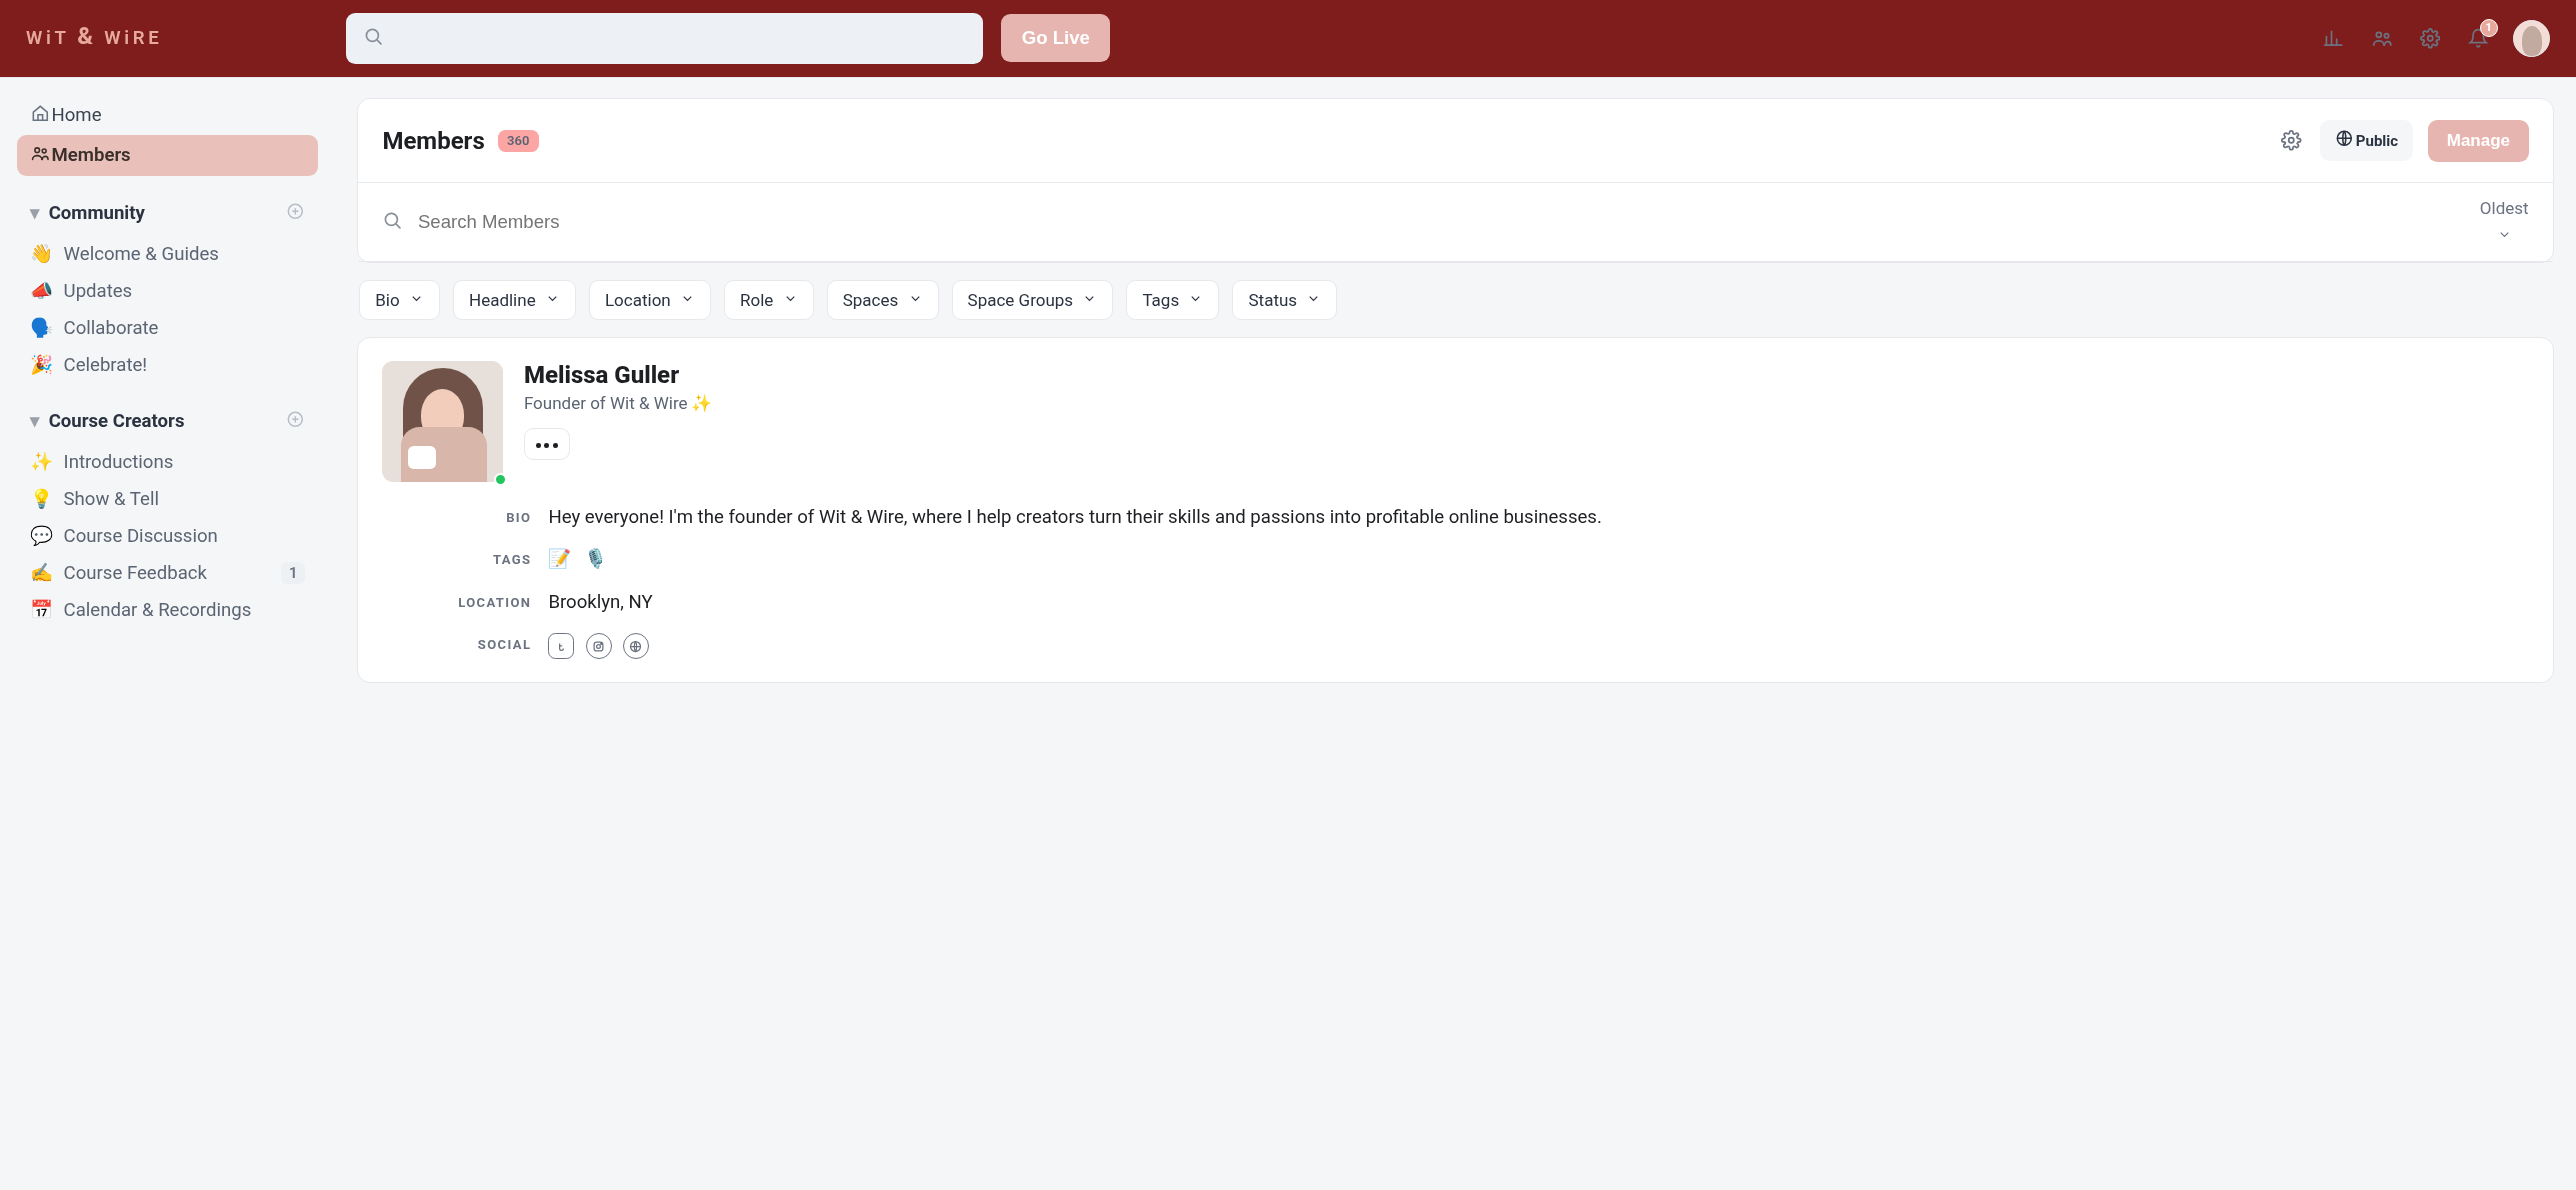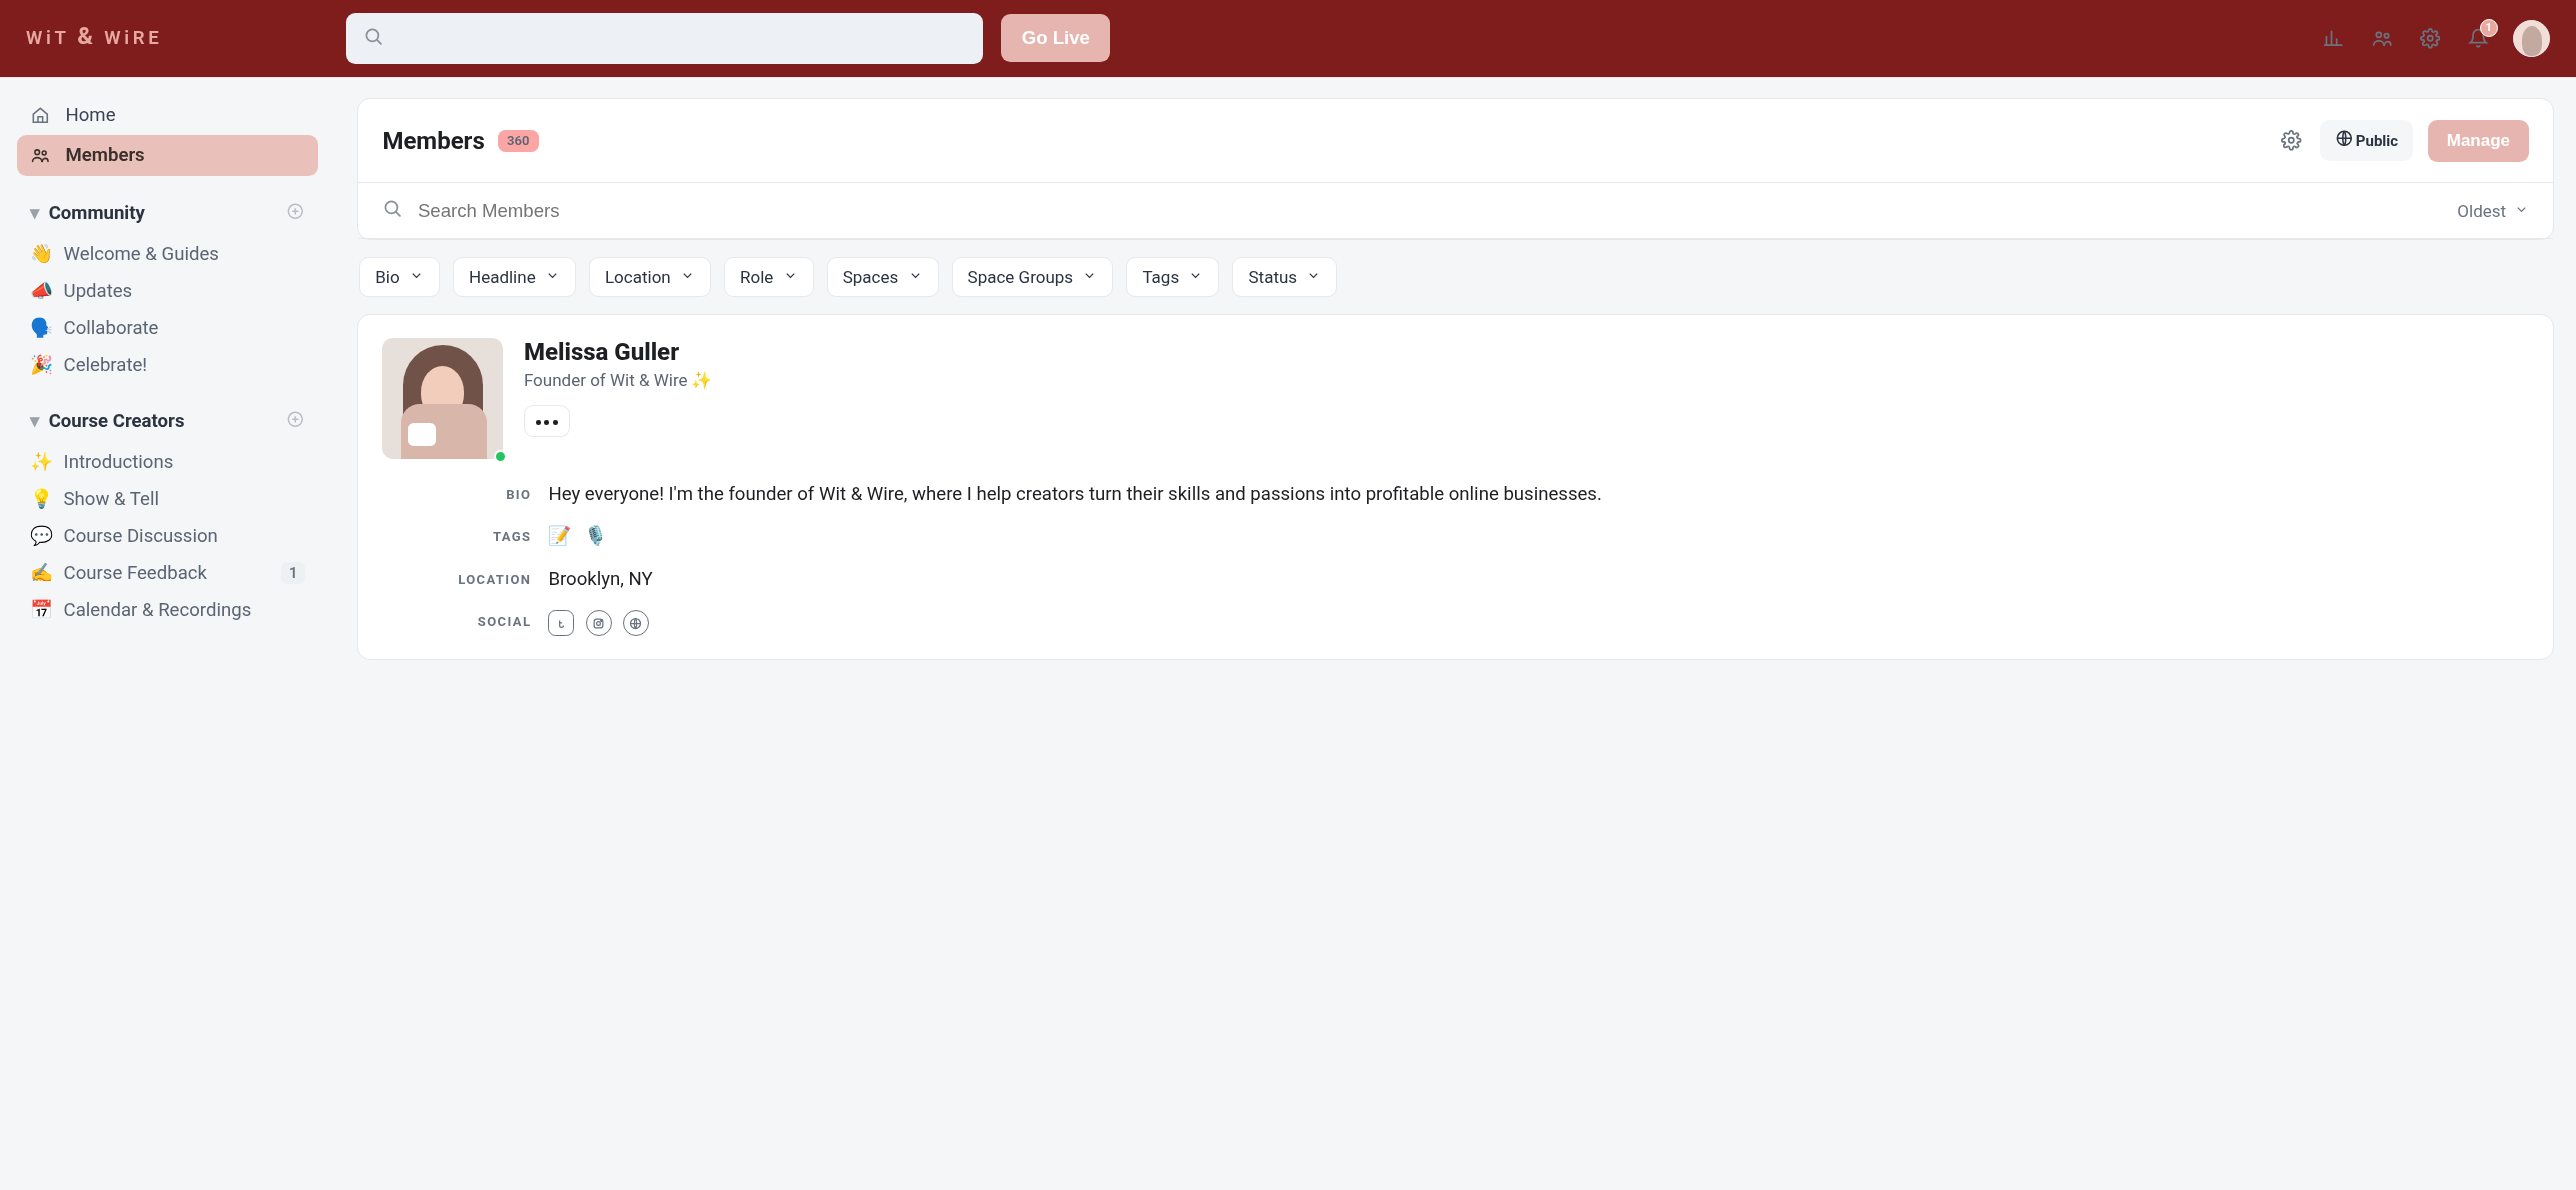--- a/index.html
+++ b/index.html
@@ -95,21 +95,21 @@
     background:#6b4a3d;opacity:.35;
   }
 
   
   .layout{display:flex;min-height:calc(100vh - 69px);}
   .sidebar{
     width:335px;min-width:335px;background:var(--bg);
     padding:17px 17px 17px 17px;
   }
   .nav-item{
-    display:flex;align-items:center;gap:15px;
+    display:flex;gap:1px;
     padding:9.3px 13px;border-radius:9.3px;color:#3b4452;
     font-size:18.6px;cursor:pointer;
   }
   .nav-item.active{
     background:var(--sidebar-active);color:#3a2f2b;font-weight:600;
   }
   .nav-item .left-ic{width:20.5px;display:inline-flex;justify-content:center;color:#6b7280;}
   .section{
     display:flex;align-items:center;justify-content:space-between;
     margin-top:20.5px;margin-bottom:5.6px;padding:5.6px 13px;
@@ -145,21 +145,21 @@
   .visibility{
     display:flex;align-items:center;gap:2px;background:#f5f6f8;border-radius:9.3px;padding:9.3px 15px;font-weight:700;color:#2b3340;
   }
   .btn-manage{
     background:var(--pink);color:#fff;border:none;border-radius:9.3px;padding:11.2px 18.6px;font-size:17px;font-weight:700;cursor:pointer;
   }
   .members-search{
     display:flex;align-items:center;gap:13px;padding:15px 24px;border-bottom:0.9px solid var(--border);
   }
   .members-search input{flex:1;border:none;outline:none;font-size:18.6px;color:#5b6472;background:transparent;}
-  .sort{display:flex;align-items:center;gap:7.5px;color:#6b7280;cursor:pointer;font-size:17px;}
+  .sort{display:flex;align-items:center;gap:7.5px;color:#6b7280;cursor:pointer;font-size:17px;flex-direction:column;}
 
   .filters{display:flex;gap:13px;flex-wrap:wrap;padding:17px 1.9px;}
   .filter{
     display:flex;align-items:center;gap:9.3px;background:#fff;border:0.9px solid var(--border);
     border-radius:9.3px;padding:9.3px 15px;font-size:17px;color:#2b3340;cursor:pointer;
   }
 
   .member-card{
     background:#fff;border:0.9px solid var(--border);border-radius:13px;padding:22.4px 24px;
   }

